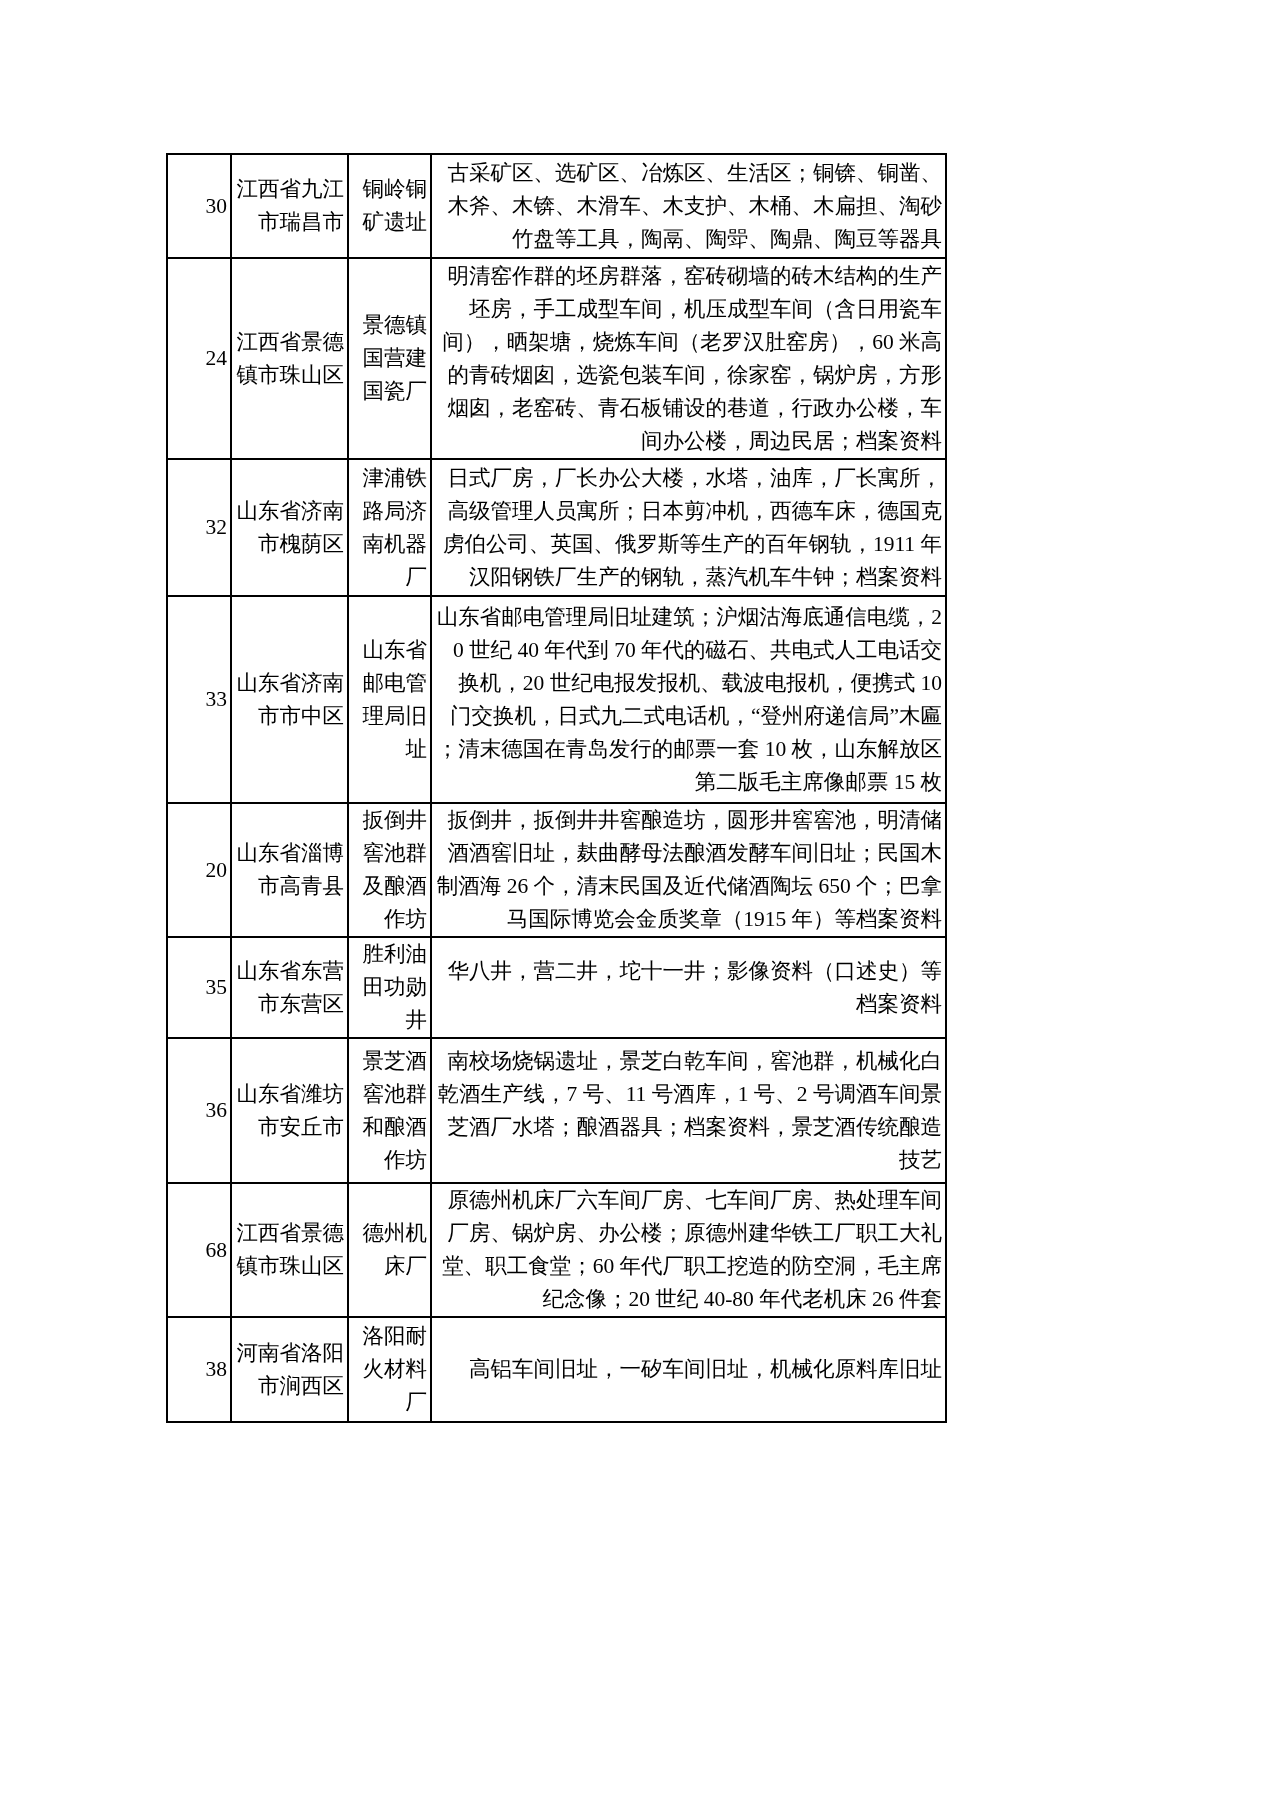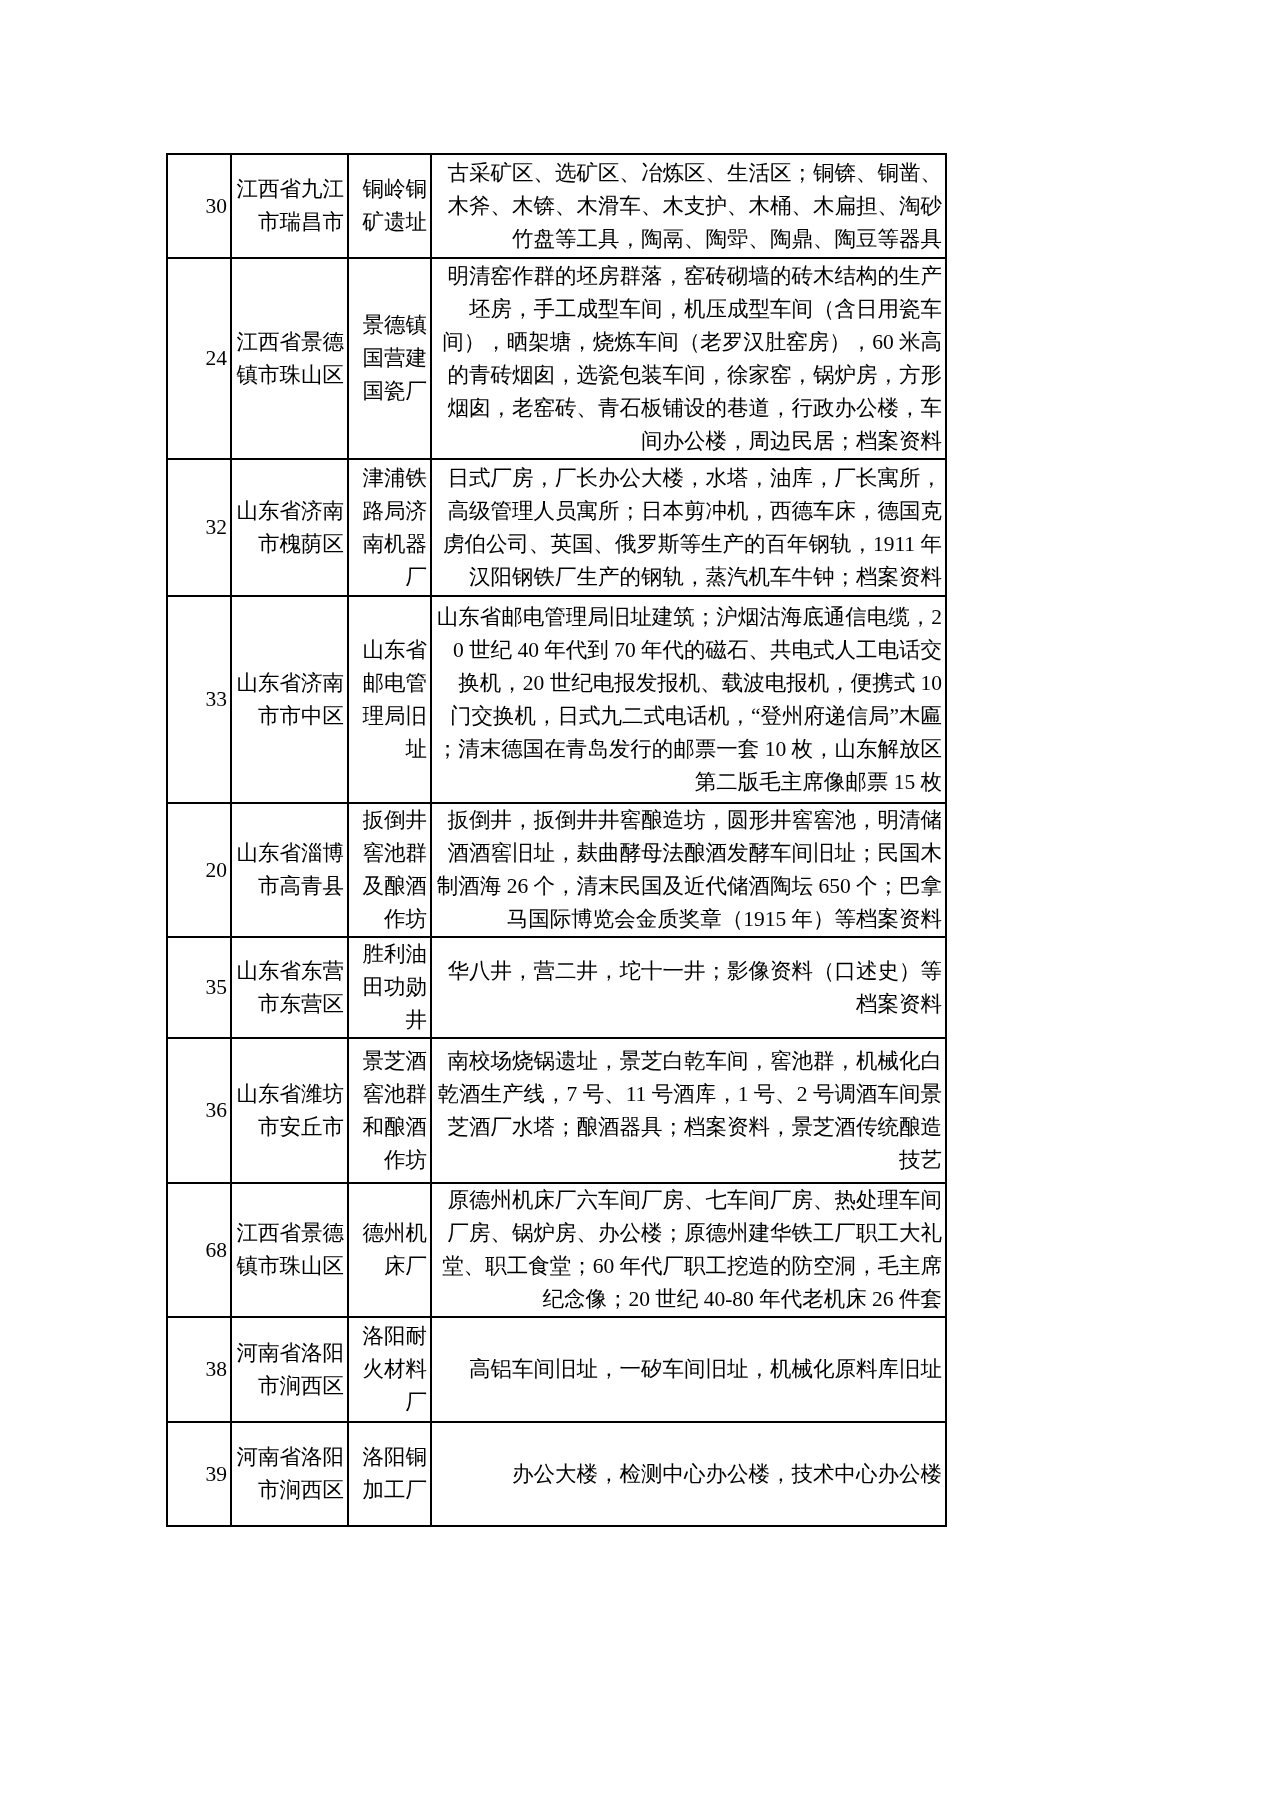--- a/index.html
+++ b/index.html
@@ -114,21 +114,15 @@
         <td class="region">江西省景德镇市珠山区</td>
         <td class="sname">德州机床厂</td>
         <td class="desc">原德州机床厂六车间厂房、七车间厂房、热处理车间厂房、锅炉房、办公楼；原德州建华铁工厂职工大礼堂、职工食堂；60 年代厂职工挖造的防空洞，毛主席纪念像；20 世纪 40-80 年代老机床 26 件套</td>
       </tr>
       <tr class="r9">
         <td class="num">38</td>
         <td class="region">河南省洛阳市涧西区</td>
         <td class="sname">洛阳耐火材料厂</td>
         <td class="desc">高铝车间旧址，一矽车间旧址，机械化原料库旧址</td>
       </tr>
-      <tr class="r10">
-        <td class="num">39</td>
-        <td class="region">河南省洛阳市涧西区</td>
-        <td class="sname">洛阳铜加工厂</td>
-        <td class="desc">办公大楼，检测中心办公楼，技术中心办公楼</td>
-      </tr>
     </tbody>
   </table>
 </div>
 
 </body></html>

